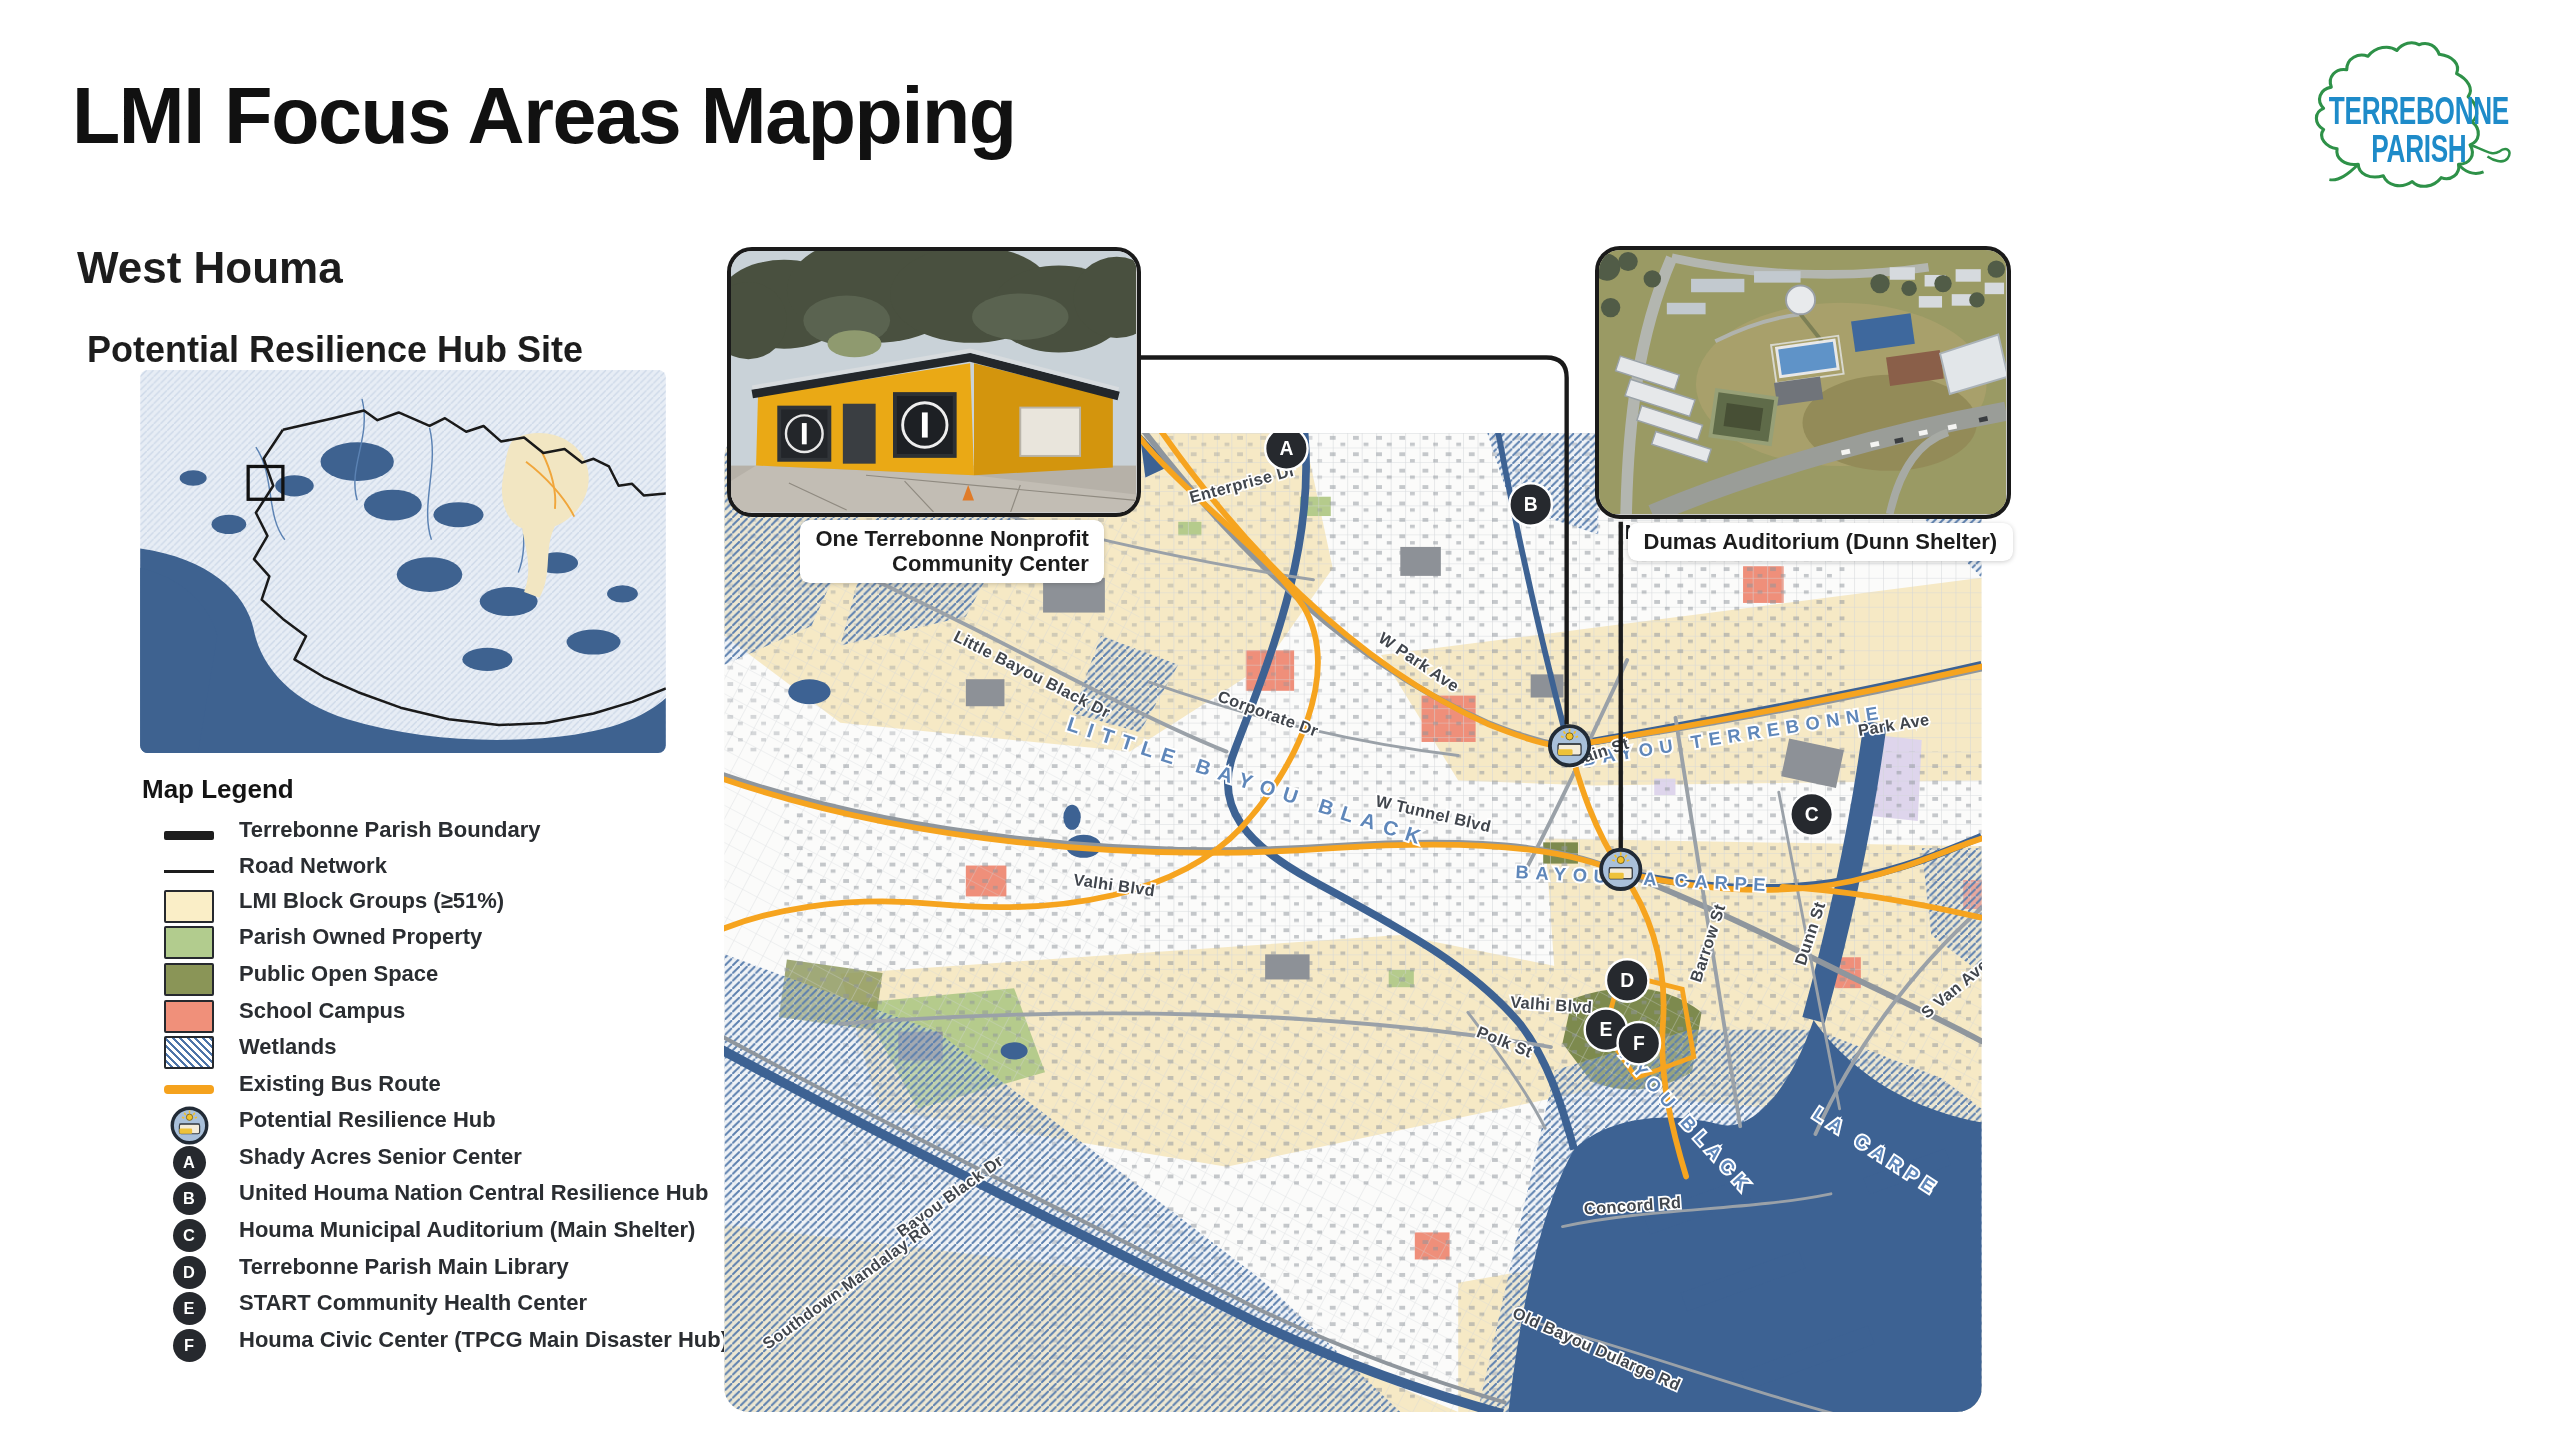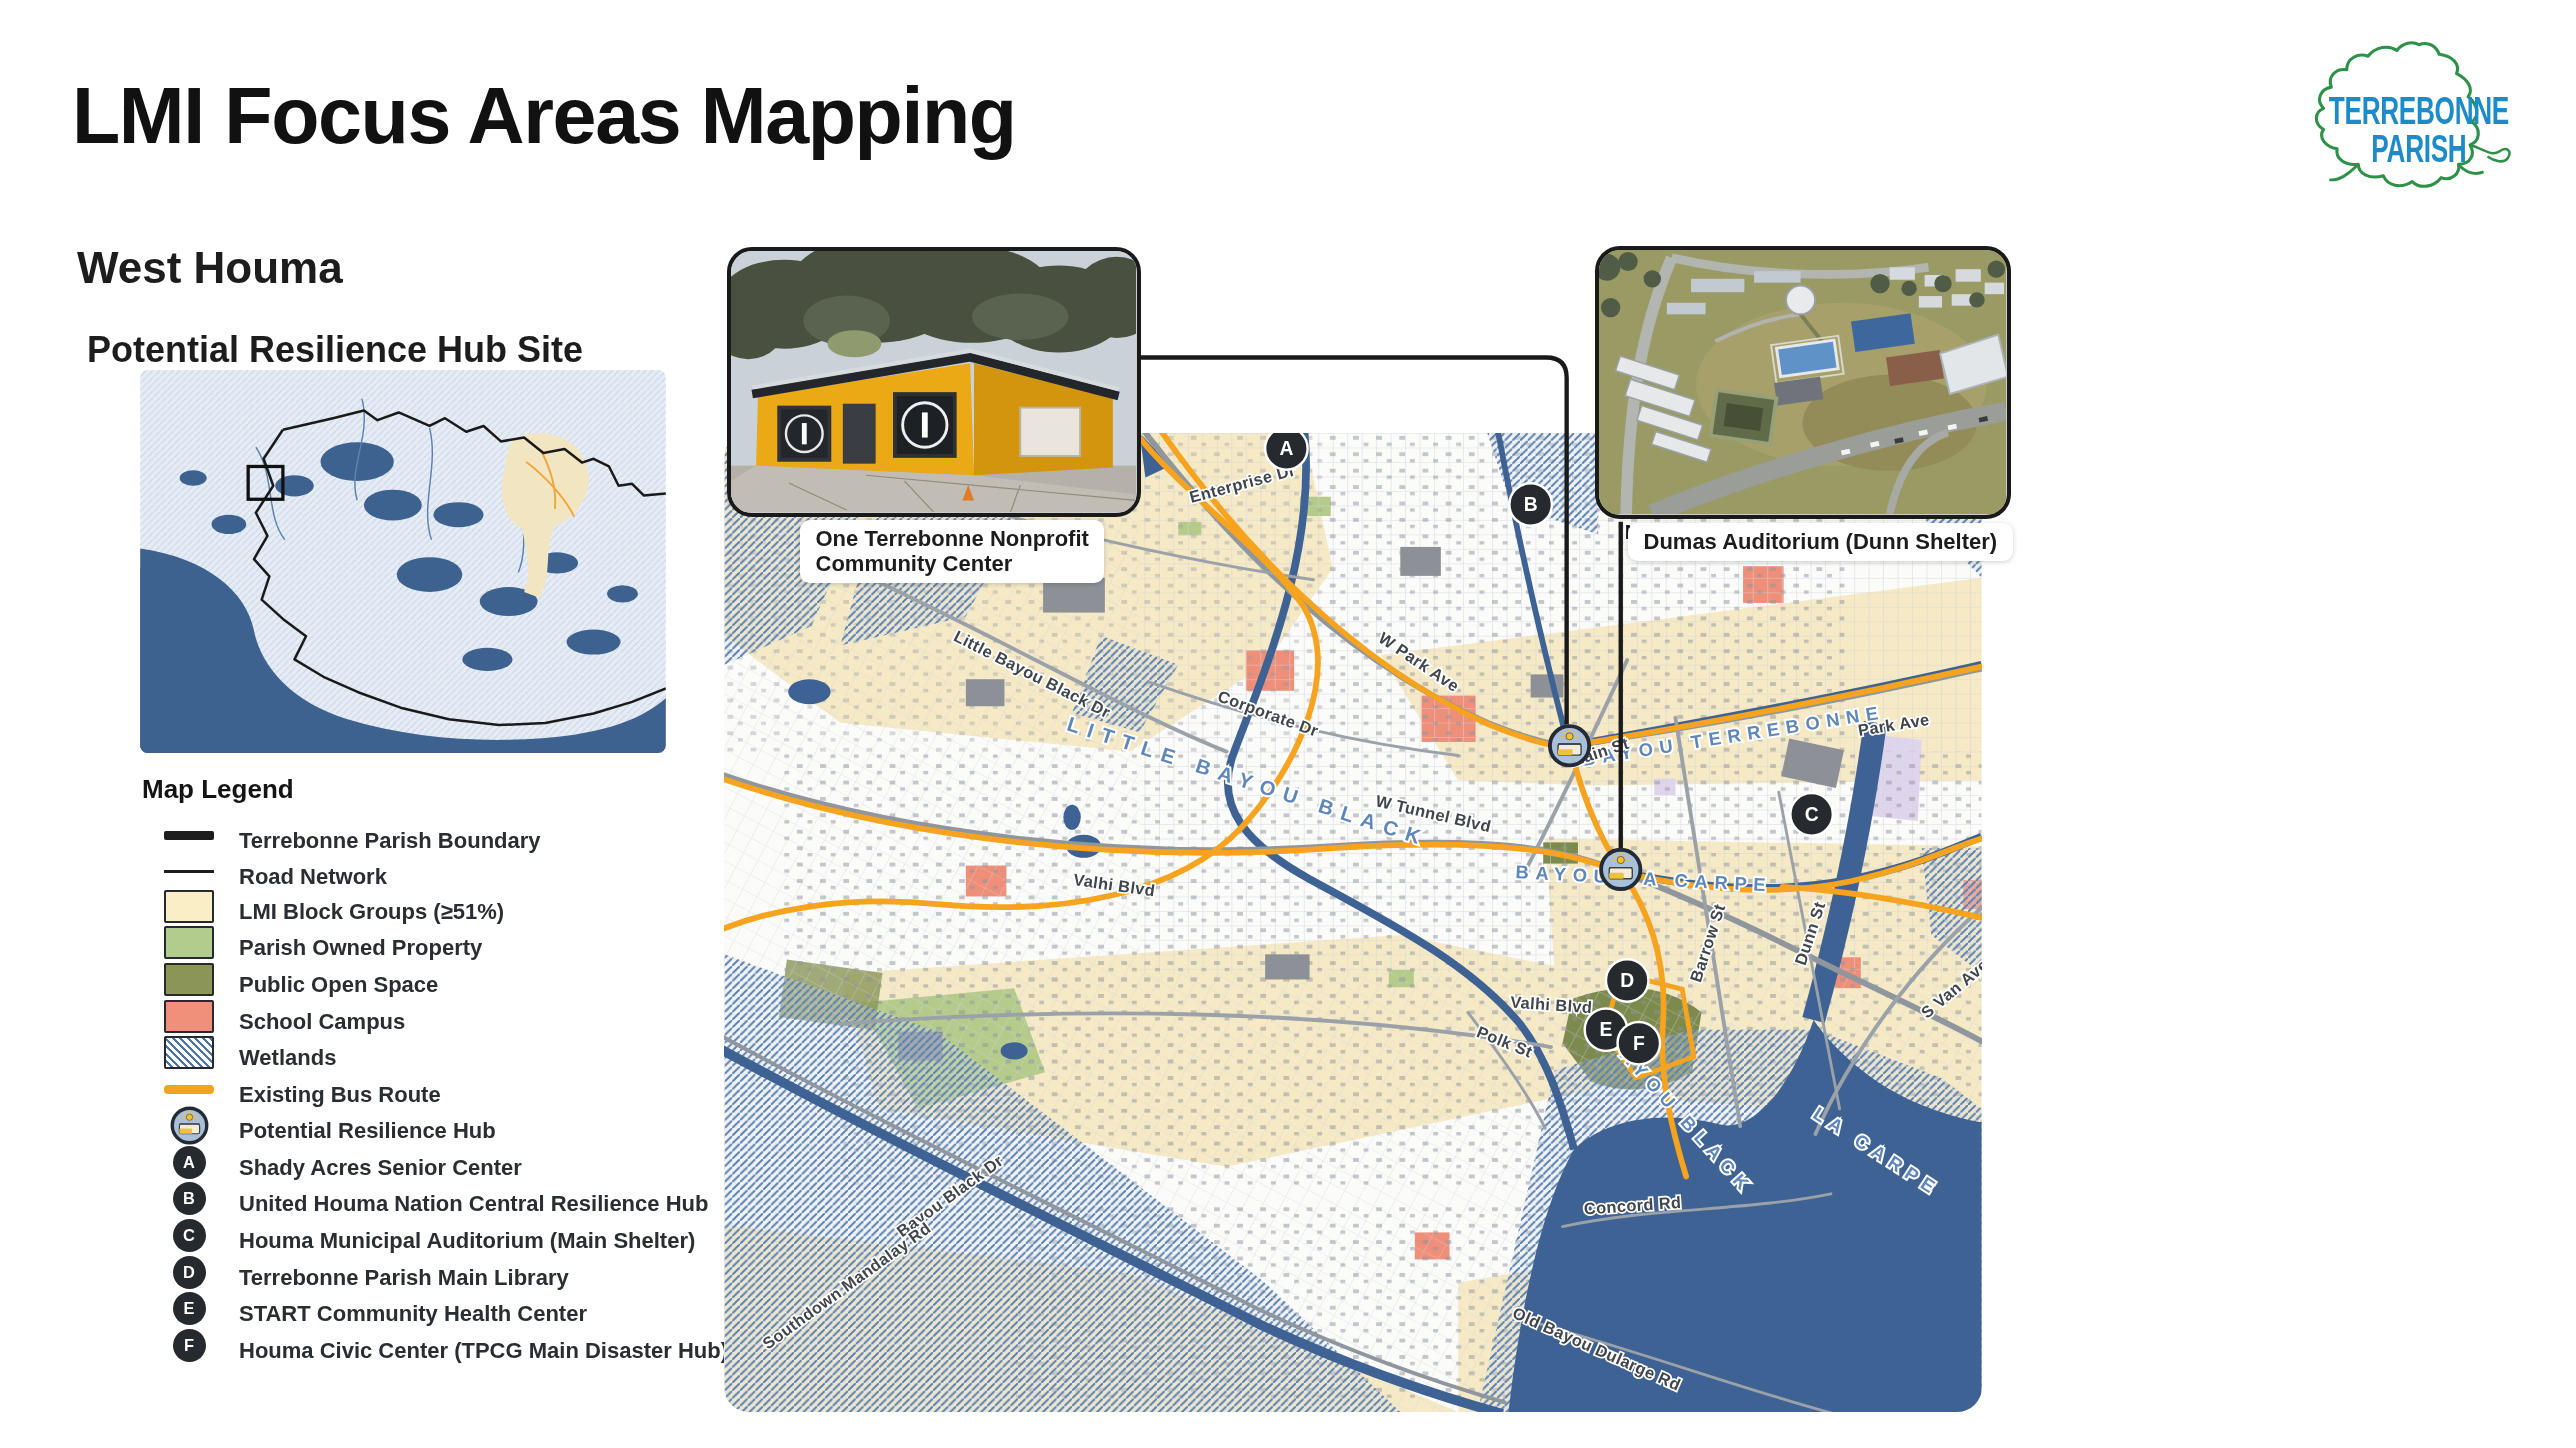--- a/index.html
+++ b/index.html
@@ -5,40 +5,40 @@
   html,body{margin:0;padding:0;background:#ffffff;}
   body{width:2576px;height:1449px;position:relative;overflow:hidden;
        font-family:"Liberation Sans",sans-serif;color:#1a1a1a;}
   .abs{position:absolute;}
   
   .title{left:72px;top:70px;font-size:79px;font-weight:700;letter-spacing:-1.4px;color:#111;white-space:nowrap;}
   .sec-title{left:77px;top:243px;font-size:44px;font-weight:700;color:#1d1d1d;}
   .sec-sub{left:87px;top:297px;font-size:36px;font-weight:700;color:#1d1d1d;margin-top:32px;}
   .legend-head{left:142px;top:774px;font-size:26px;font-weight:700;color:#141414;}
   
-  .lrow{position:absolute;left:164px;height:37px;display:flex;align-items:flex-end;}
+  .lrow{position:absolute;left:164px;height:37px;display:flex;align-items:flex-start;}
   .lkey{width:50px;height:37px;display:flex;align-items:center;justify-content:center;flex:0 0 50px;}
   .ltext{margin-left:25px;font-size:22px;font-weight:600;color:#2a2d31;white-space:nowrap;}
   .sw{width:50px;height:33px;border:2.9px solid #26292e;border-radius:1.9px;box-sizing:border-box;}
   .sw-lmi{background:#faeec7}.sw-parish{background:#b2cc8e}.sw-open{background:#8a9557}.sw-school{background:#f0907a}
   .sw-wet{background:repeating-linear-gradient(45deg,#ffffff 0 2.9px,#4d74a8 2.9px 5.3px);}
   .line-thick{width:50px;height:8.7px;background:#1d1d1d;border-radius:1.9px;}
   .line-thin{width:50px;height:3.4px;background:#1d1d1d;}
   .line-bus{width:50px;height:8.7px;background:#f5a21d;border-radius:3.9px;}
   .lbadge{width:33px;height:33px;border-radius:50%;background:#26292e;color:#fff;font-size:16.4px;font-weight:700;
           display:flex;align-items:center;justify-content:center;}
   
   .main-map{left:724px;top:433px;width:1258px;height:979px;border-radius:25px;overflow:hidden;background:#fbfbfa;z-index:1;}
   .locator{left:140px;top:370px;width:526px;height:383px;z-index:1;}
   .overlay{left:0;top:0;width:2576px;height:1449px;z-index:5;pointer-events:none;}
   .photo{border:4.8px solid #1a1a1a;border-radius:25px;overflow:hidden;box-sizing:border-box;z-index:8;background:#ccc;}
   .photo1{left:727px;top:247px;width:414px;height:270px;}
   .photo2{left:1595px;top:246px;width:416px;height:273px;}
   .photo-label{position:absolute;background:#fff;border-radius:9.7px;padding:6.8px 15.5px;font-weight:700;font-size:22px;
-               line-height:1.13;text-align:left;color:#1c1c1c;z-index:9;box-shadow:0 1px 4.8px rgba(0,0,0,.2);white-space:nowrap;}
+               line-height:1.13;text-align:right;color:#1c1c1c;z-index:9;box-shadow:0 1px 4.8px rgba(0,0,0,.2);white-space:nowrap;}
   .plabel1{left:800px;top:520px;}
   .plabel2{left:1628px;top:523px;}
   .logo{left:2308px;top:37px;width:222px;height:159px;z-index:2;}
   
   text{font-family:"Liberation Sans",sans-serif;}
   .rl{font-size:17px;font-weight:600;fill:#41464d;paint-order:stroke;stroke:#ffffff;stroke-width:3.5px;text-anchor:middle;letter-spacing:.4px;}
   .bl{font-size:19px;font-weight:700;fill:#5f87ba;paint-order:stroke;stroke:#ffffff;stroke-width:4px;text-anchor:middle;letter-spacing:7px;}
   .mk{font-size:20px;font-weight:700;fill:#ffffff;text-anchor:middle;}
   .north{font-size:21px;font-weight:700;fill:#16181b;paint-order:stroke;stroke:#fff;stroke-width:3px;text-anchor:middle;}
   .logo-txt{font-size:40px;font-weight:700;fill:#1e8bc9;text-anchor:middle;letter-spacing:-.5px;}

